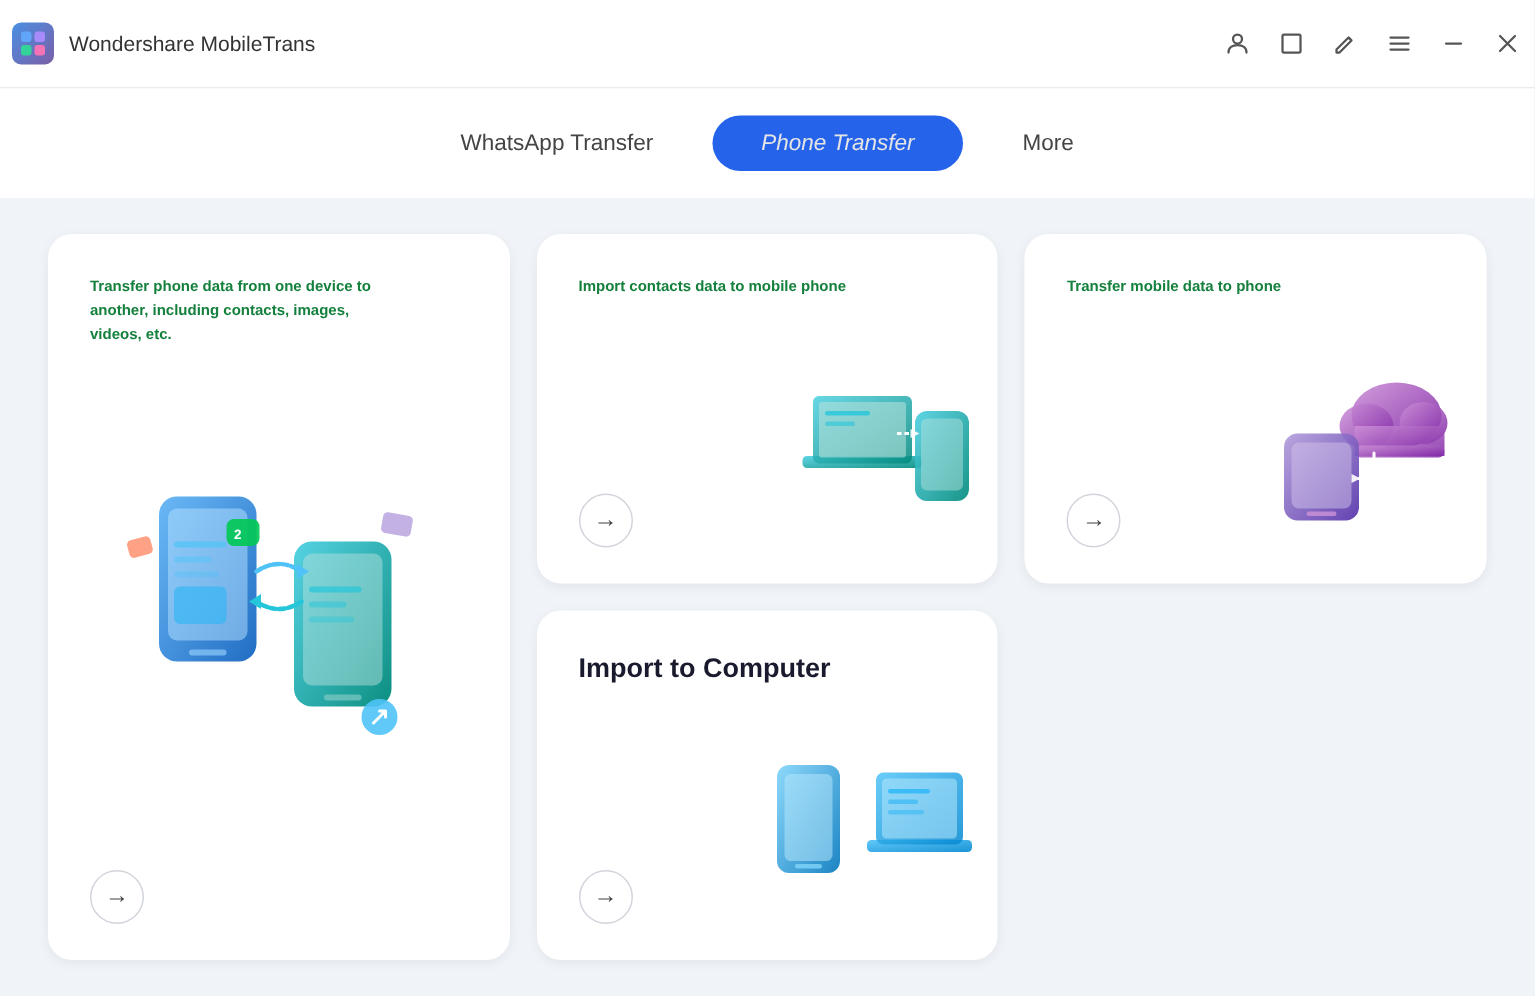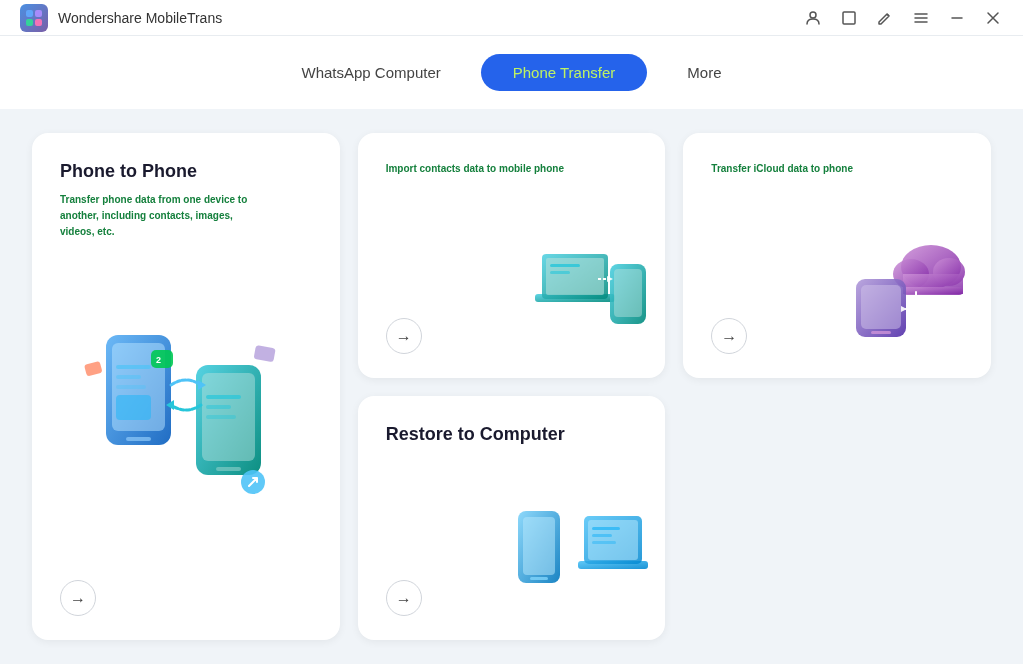--- a/index.html
+++ b/index.html
@@ -11,22 +11,22 @@
       overflow: hidden;
       display: flex;
       flex-direction: column;
     }
     
     .titlebar {
       display: flex;
       align-items: center;
       justify-content: space-between;
       background: #fff;
-      padding: 0 20px;
-      height: 36px;
+      padding: 0 8px;
+      height: 59px;
       border-bottom: 1px solid #e8ecf0;
       flex-shrink: 0;
     }
     .titlebar-left {
       display: flex;
       align-items: center;
       gap: 10px;
     }
     .app-icon {
       width: 28px;
@@ -78,21 +78,22 @@
       font-size: 15px;
       font-weight: 500;
       cursor: pointer;
       border: none;
       background: transparent;
       color: #444;
       transition: background 0.2s;
     }
     .nav-pill.active {
       background: #2563eb;
-      color: #bef264;
+      color: #e5e5e5;
+      font-style: italic;
     }
 
     
     .main {
       flex: 1;
       padding: 24px 32px;
       background: #f0f4f8;
       display: grid;
       grid-template-columns: 1fr 1fr 1fr;
       grid-template-rows: 1fr 1fr;
@@ -197,29 +198,28 @@
     </div>
     <div class="titlebar-btn close">
       <svg width="16" height="16" viewBox="0 0 16 16" fill="none">
         <path d="M3 3l10 10M13 3L3 13" stroke="#555" stroke-width="1.5" stroke-linecap="round"></path>
       </svg>
     </div>
   </div>
 </div>
 
 <div class="nav">
-  <button class="nav-pill">WhatsApp Computer</button>
+  <button class="nav-pill">WhatsApp Transfer</button>
   <button class="nav-pill active">Phone Transfer</button>
   <button class="nav-pill">More</button>
 </div>
 
 <div class="main">
 
   <div class="card card-large">
-    <div class="card-title">Phone to Phone</div>
     <div class="card-desc">Transfer phone data from one device to another, including contacts, images, videos, etc.</div>
 
     <div style="flex:1; display:flex; align-items:center; justify-content:center; margin-top: 10px;">
       <svg width="220" height="200" viewBox="0 0 220 200">
 
         <g transform="translate(20, 20)">
           <rect x="10" y="0" width="65" height="110" rx="12" fill="url(#blueGrad)" opacity="0.95"></rect>
           <rect x="16" y="8" width="53" height="88" rx="6" fill="#b8e4ff" opacity="0.5"></rect>
 
           <rect x="20" y="30" width="35" height="4" rx="2" fill="#4fc3f7" opacity="0.7"></rect>
@@ -303,21 +303,21 @@
 
         <path d="M78 40 L90 40" stroke="#fff" stroke-width="2" fill="none" stroke-dasharray="3,2"></path>
         <polygon points="87,37 93,40 87,43" fill="#fff" opacity="0.9"></polygon>
       </svg>
     </div>
 
     <div class="arrow-btn" style="margin-top: auto; position:absolute; bottom:24px; left:28px;">→</div>
   </div>
 
   <div class="card">
-    <div class="card-desc">Transfer iCloud data to phone</div>
+    <div class="card-desc">Transfer mobile data to phone</div>
 
     <div style="position:absolute; right:10px; bottom:30px;">
       <svg width="130" height="110" viewBox="0 0 130 110">
         <defs>
           <linearGradient id="cloudGrad" x1="0" y1="0" x2="1" y2="1">
             <stop offset="0%" stop-color="#ce93d8"></stop>
             <stop offset="100%" stop-color="#7b1fa2"></stop>
           </linearGradient>
           <linearGradient id="phoneGrad2" x1="0" y1="0" x2="1" y2="1">
             <stop offset="0%" stop-color="#b39ddb"></stop>
@@ -341,21 +341,21 @@
 
         <path d="M65 58 L65 75 L55 75" stroke="#fff" stroke-width="2" fill="none" stroke-linecap="round"></path>
         <polygon points="50,72 50,78 56,75" fill="#fff" opacity="0.9"></polygon>
       </svg>
     </div>
 
     <div class="arrow-btn" style="position:absolute; bottom:24px; left:28px;">→</div>
   </div>
 
   <div class="card">
-    <div class="card-title">Restore to Computer</div>
+    <div class="card-title">Import to Computer</div>
 
     <div style="position:absolute; right:10px; bottom:30px;">
       <svg width="145" height="115" viewBox="0 0 145 115">
         <defs>
           <linearGradient id="expBlue" x1="0" y1="0" x2="1" y2="1">
             <stop offset="0%" stop-color="#81d4fa"></stop>
             <stop offset="100%" stop-color="#0277bd"></stop>
           </linearGradient>
           <linearGradient id="expLap" x1="0" y1="0" x2="1" y2="1">
             <stop offset="0%" stop-color="#4fc3f7"></stop>

